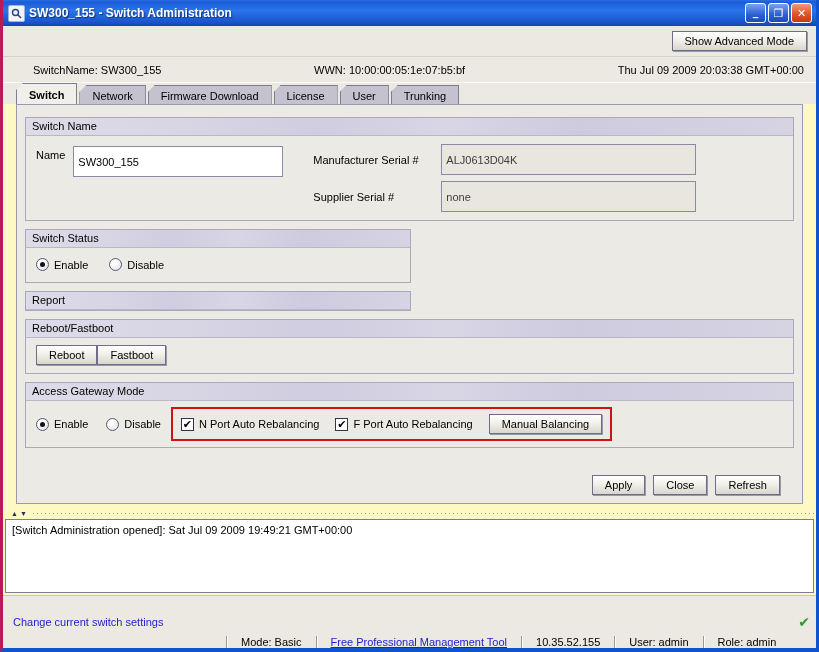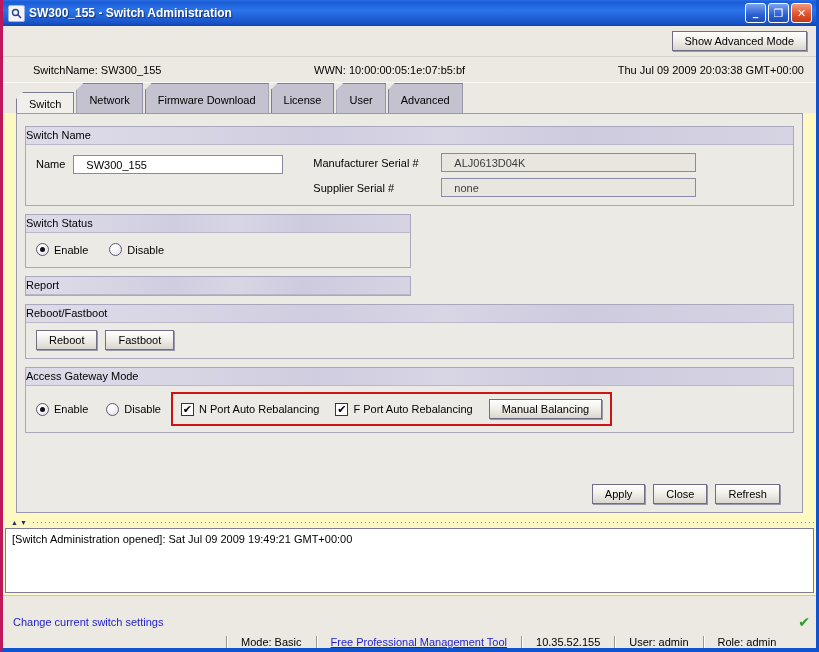--- a/index.html
+++ b/index.html
@@ -27,39 +27,39 @@
   
   .adv-row { flex:0 0 30px; display:flex; justify-content:flex-end; align-items:center; padding:0 9px;
     background:#ece9e2; }
   .info-row { flex:0 0 27px; display:flex; align-items:center; padding:0 12px 0 30px;
     border-top:1px solid #d6d3ca; border-bottom:1px solid #fbfaf7; background:#ece9e2; }
   .info-row .mid { flex:1; text-align:center; }
   .info-row .right { white-space:nowrap; }
 
   
   .tabs { flex:0 0 21px; display:flex; align-items:flex-end; padding-left:13px; background:#ece9e2; }
-  .tab { height:30px; padding:2px 12px 0 12px; margin-right:2px; border:1px solid #7d7d96; border-bottom:none;
+  .tab { height:19px; padding:2px 12px 0 12px; margin-right:2px; border:1px solid #7d7d96; border-bottom:none;
     background:#c3c2ce; clip-path:polygon(7px 0,100% 0,100% 100%,0 100%,0 7px);
     display:flex; align-items:center; cursor:pointer; }
-  .tab.active { background:#f1efe9; height:21px; font-weight:normal; position:relative; z-index:2; }
+  .tab.active { background:#f1efe9; height:21px; font-weight:bold; position:relative; z-index:2; }
 
   
   .tabpanel { flex:0 0 400px; margin:0 13px; border:1px solid #9b99ad; background:#eceae4;
     padding:12px 8px 8px 8px; display:flex; flex-direction:column; gap:8px; }
 
   .section { border:1px solid #aaa8bc; background:#eceae4; }
-  .sec-head { height:18px; line-height:17px; padding-left:0; border-bottom:1px solid #b9b7c8;
+  .sec-head { height:18px; line-height:17px; padding-left:6px; border-bottom:1px solid #b9b7c8;
     background:linear-gradient(90deg,#dedbe9 0%,#d7d4e4 22%,#d0cde0 38%,#d8d5e5 55%,#cecbdf 72%,#d6d3e3 100%); }
   .sec-body { padding:8px 10px; }
 
   .fieldrow { display:flex; align-items:center; margin-bottom:6px; }
   .fieldrow:last-child { margin-bottom:0; }
   .flabel { white-space:nowrap; }
-  input.tfield { height:19px; border:1px solid #8b89a3; background:#fff; font:11px "Liberation Sans",sans-serif;
-    padding:0 12px; }
+  input.tfield { height:31px; border:1px solid #8b89a3; background:#fff; font:11px "Liberation Sans",sans-serif;
+    padding:0 4px; }
   input.tfield.ro { background:#e9e6e0; color:#3c3c3c; }
 
   
   .two-col { display:flex; gap:8px; }
   .col-left { flex:0 0 386px; display:flex; flex-direction:column; gap:8px; }
   .col-right { flex:1; }
 
   
   .radio { width:13px; height:13px; border-radius:50%; border:1px solid #5a5a72;
     background:radial-gradient(circle at 35% 30%,#fff 0 20%,#e8e8ee 70%); display:inline-block; position:relative;
@@ -143,21 +143,21 @@
     <div class="tab">
         <span>Firmware Download</span>
       </div>
     <div class="tab">
         <span>License</span>
       </div>
     <div class="tab">
         <span>User</span>
       </div>
     <div class="tab">
-        <span>Advanced</span>
+        <span>Trunking</span>
       </div>
   </div>
 
   <div class="tabpanel">
 
     <div class="section">
       <div class="sec-head">Switch Name</div>
       <div class="sec-body" style="display:flex; gap:30px;">
         <div class="fieldrow" style="margin-bottom:0; align-items:flex-start; padding-top:2px;">
           <span class="flabel" style="margin-right:8px; margin-top:3px;">Name</span>
@@ -193,21 +193,21 @@
         </div>
         <div class="section">
           <div class="sec-head">Report</div>
         </div>
       </div>
 
     </div>
 
     <div class="section">
       <div class="sec-head">Reboot/Fastboot</div>
-      <div class="sec-body" style="display:flex; gap:8px; padding:7px 10px 8px;">
+      <div class="sec-body" style="display:flex; padding:7px 10px 8px;">
         <button class="mbtn">Reboot</button>
         <button class="mbtn">Fastboot</button>
       </div>
     </div>
 
     <div class="section">
       <div class="sec-head">Access Gateway Mode</div>
       <div class="sec-body" style="display:flex; align-items:center; padding:6px 10px;">
         <span class="opt">
           <span class="radio sel"></span>

